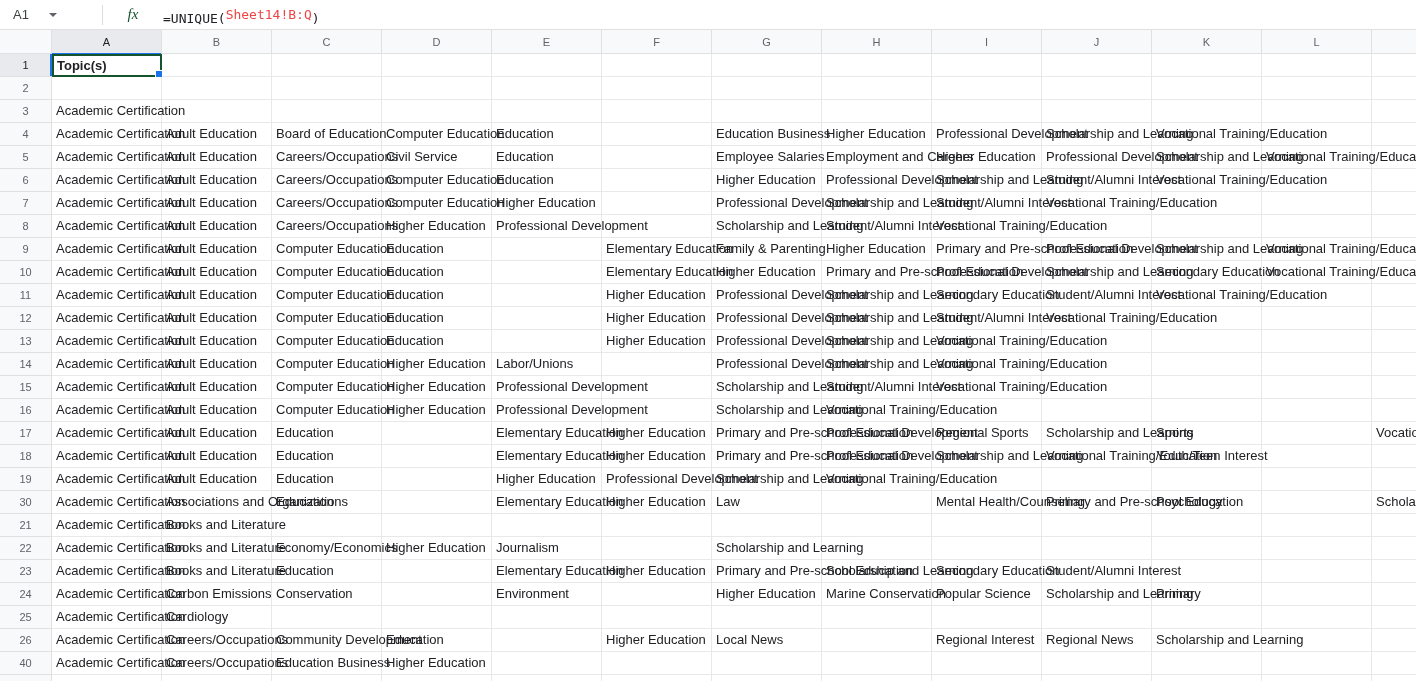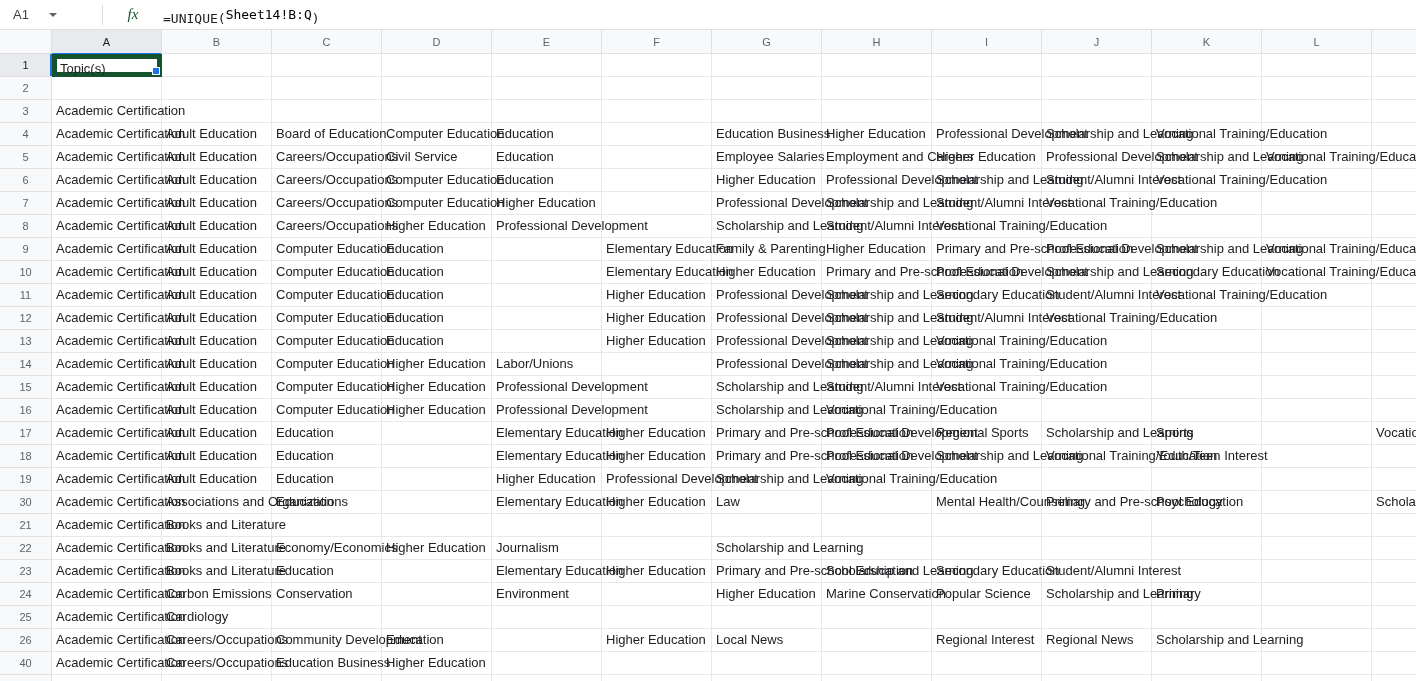--- a/index.html
+++ b/index.html
@@ -4,37 +4,37 @@
 <style>
   * { box-sizing: border-box; }
   html, body { margin:0; padding:0; font-family: Arial, Helvetica, sans-serif; font-size:13px; color:#202124; background:#fff; overflow:hidden; height:100%; }
   .top-bar { height:30px; display:flex; align-items:center; border-bottom:1px solid #e0e0e0; padding:0 6px; gap:6px; }
   .name-box { width:86px; height:22px; border:1px solid transparent; padding:2px 6px; font-size:13px; color:#3c4043; border-radius:4px; display:flex; align-items:center;gap:16px; }
   .dd-caret { width:0;height:0;border-left:4px solid transparent;border-right:4px solid transparent;border-top:4px solid #5f6368; margin-left:4px;}
   .sep { width:1px; height:20px; background:#dadce0; margin:0 4px;}
   .fx { font-style:italic; font-family:'Times New Roman',serif; font-size:15px; color:#14532d; padding:0 6px; width:40px; text-align:center;}
   .formula { flex:1; font-family:Menlo,Consolas,monospace; font-size:13px; color:#202124; padding:2px 4px; height:22px; display:flex; align-items:center; white-space:pre;}
   .formula .black { color:#202124;margin-top:8px; }
-  .formula .ref { color:#000000; }
+  .formula .ref { color:#ef4444; }
   .sheet { position:absolute; top:30px; left:0; right:0; bottom:0; overflow:hidden; }
   .corner { position:absolute; top:0; left:0; width:52px; height:24px; background:#f8f9fa; border-right:1px solid #e0e0e0; border-bottom:1px solid #e0e0e0; z-index:3;}
   .col-headers { position:absolute; top:0; left:52px; right:0; height:24px; display:flex; background:#f8f9fa; border-bottom:1px solid #e0e0e0; z-index:2;}
   .ch { width:110px; flex:0 0 110px; height:24px; display:flex; align-items:center; justify-content:center; border-right:1px solid #e0e0e0; color:#5f6368; font-size:11px; position:relative;}
   .ch.sel { background:#e8eaed; color:#202124;}
   .ch.sel::after { content:""; position:absolute; left:0; right:0; bottom:-1px; height:2px; background:#1a73e8;}
   .row-headers { position:absolute; top:24px; left:0; width:52px; bottom:0; background:#f8f9fa; border-right:1px solid #e0e0e0; z-index:2;}
   .rh { height:23px; display:flex; align-items:center; justify-content:center; border-bottom:1px solid #e0e0e0; color:#5f6368; font-size:11px; position:relative;}
   .rh.sel { background:#e8eaed; color:#202124;}
   .rh.sel::after { content:""; position:absolute; top:0; bottom:0; right:-1px; width:2px; background:#1a73e8;}
   .grid { position:absolute; top:24px; left:52px; right:0; bottom:0; overflow:hidden;}
   .row { display:flex; height:23px; }
   .cell { width:110px; flex:0 0 110px; height:23px; border-right:1px solid #e8e8e8; border-bottom:1px solid #e8e8e8; padding:3px 4px 0 4px; font-size:13px; white-space:nowrap; overflow:visible; position:relative;}
   
   .cell span { position:relative; z-index:1; background:transparent;}
-  .cell.active { border:5px solid #14532d; padding:2px 20px 0 3px; z-index:5;}
+  .cell.active { border:2px solid #14532d; padding:2px 20px 0 3px; z-index:5;font-weight:bold;}
   .cell.active::after { content:""; position:absolute; right:-3px; bottom:-3px; width:6px; height:6px; background:#1a73e8; border:1px solid #fff;}
 </style>
 </head>
 <body>
 
 <div class="top-bar">
   <div class="name-box">
     <span>A1</span>
     <span class="dd-caret"></span>
   </div>

